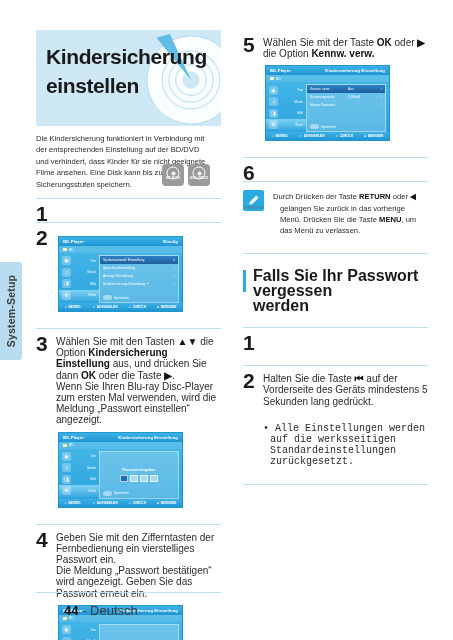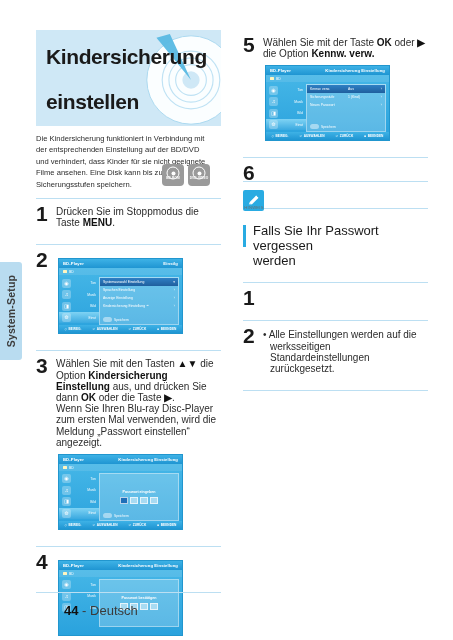--- a/index.html
+++ b/index.html
@@ -45,21 +45,21 @@
   .hero-title {
     position: relative;
     z-index: 3;
     padding: 12px 10px 0 10px;
     font-size: 21px;
     line-height: 29px;
     font-weight: bold;
     color: #1a1a1a;
     letter-spacing: -0.4px;
   }
-  .hero-title .l2 { display: block; margin-top: 16px; }
+  .hero-title .l2 { display: block; }
   .disc-art {
     position: absolute; right: -18px; top: 2px;
     width: 96px; height: 96px; z-index: 1;
   }
 
   .intro {
     position: relative;
     font-size: 7.6px;
     line-height: 11.4px;
     color: #2b2b2b;
@@ -104,23 +104,24 @@
     line-height: 20px;
   }
   .step-body {
     margin-left: 20px;
     font-size: 10px;
     line-height: 11.2px;
     color: #2b2b2b;
   }
   .step-body b { font-weight: bold; color: #111; }
   .sub {
-    margin-top: 1px;
+    margin-top: 16px;
     padding-left: 7px;
     text-indent: -7px;
+    font-family: Liberation Mono, monospace;
   }
 
   
   .note { position: relative; padding: 9px 0 9px 0; }
   .note-icon {
     position: absolute; left: 0; top: 8px;
     width: 21px; height: 21px;
     background: #29abe2;
     border-radius: 2px;
   }
@@ -134,22 +135,22 @@
     margin-left: 30px;
     font-size: 7.6px; line-height: 11.2px; color: #2b2b2b;
     padding-left: 7px; text-indent: -7px;
   }
   .note-body b { font-weight: bold; color: #111; }
 
   
   .sec-head {
     position: relative;
     padding: 14px 0 6px 10px;
-    font-size: 13px; line-height: 15px;
-    font-weight: normal; color: #1a1a1a;
+    font-size: 16px; line-height: 15px;
+    font-weight: bold; color: #1a1a1a;
   }
   .sec-head::before {
     content: ""; position: absolute;
     left: 0; top: 16px; width: 3px; height: 22px;
     background: #29abe2;
   }
 
   
   .osd {
     width: 125px; height: 76px;
@@ -298,21 +299,20 @@
           <div class="ring"></div>
           <div class="btxt">DVD-VIDEO</div>
         </div>
       </div>
     </div>
 
     <div class="rule"></div>
 
     <div class="step">
       <div class="step-num">1</div>
-      <div class="step-body">Drücken Sie im Stoppmodus die Taste <b>MENU</b>.</div>
     </div>
 
     <div class="rule"></div>
 
     <div class="step">
       <div class="step-num">2</div>
 
       <div class="osd">
         <div class="osd-title">
           <span>BD-Player</span>
@@ -451,20 +451,21 @@
               <b>BEENDEN</b>
             </span>
         </div>
       </div>
     </div>
 
     <div class="rule"></div>
 
     <div class="step">
       <div class="step-num">4</div>
+      <div class="step-body">Geben Sie mit den Zifferntasten der Fernbedienung ein vierstelliges Passwort ein.<br>Die Meldung „Passwort bestätigen“ wird angezeigt. Geben Sie das Passwort erneut ein.</div>
 
       <div class="osd">
         <div class="osd-title">
           <span>BD-Player</span>
           <span>Kindersicherung Einstellung</span>
         </div>
         <div class="osd-crumb">
           <span class="folder"></span>
           <span>BD</span>
         </div>
@@ -587,39 +588,41 @@
 
     <div class="note">
       <div class="note-icon">
         <svg width="15" height="15" viewBox="0 0 16 16">
           <path d="M3 12.5 L4 9.5 L11 2.5 L13.5 5 L6.5 12 Z" fill="#ffffff"></path>
           <path d="M11 2.5 L13.5 5" stroke="#29abe2" stroke-width="0.8"></path>
           <path d="M3 12.5 L5.2 11.8" stroke="#29abe2" stroke-width="0.6"></path>
         </svg>
       </div>
       <div class="note-icon-label">HINWEIS</div>
+      <div class="note-body">Durch Drücken der Taste <b>RETURN</b> oder <b>◀</b> gelangen Sie zurück in das vorherige Menü. Drücken Sie die Taste <b>MENU</b>, um das Menü zu verlassen.</div>
     </div>
 
     <div class="rule"></div>
 
     <div class="sec-head">
       <span>Falls Sie Ihr Passwort vergessen</span><br>
       <span>werden</span>
     </div>
 
     <div class="rule"></div>
 
     <div class="step" style="padding-bottom:22px">
       <div class="step-num">1</div>
     </div>
 
     <div class="rule"></div>
 
     <div class="step">
       <div class="step-num">2</div>
+      <div class="step-body">Halten Sie die Taste <b>⏮</b> auf der Vorderseite des Geräts mindestens 5 Sekunden lang gedrückt.</div>
       <div class="step-body sub">• Alle Einstellungen werden auf die werksseitigen Standardeinstellungen zurückgesetzt.</div>
     </div>
 
     <div class="rule"></div>
   </div>
 
   <div class="foot-rule"></div>
   <div class="footer">
     <b>44</b><span> - </span><span>Deutsch</span>
   </div>

